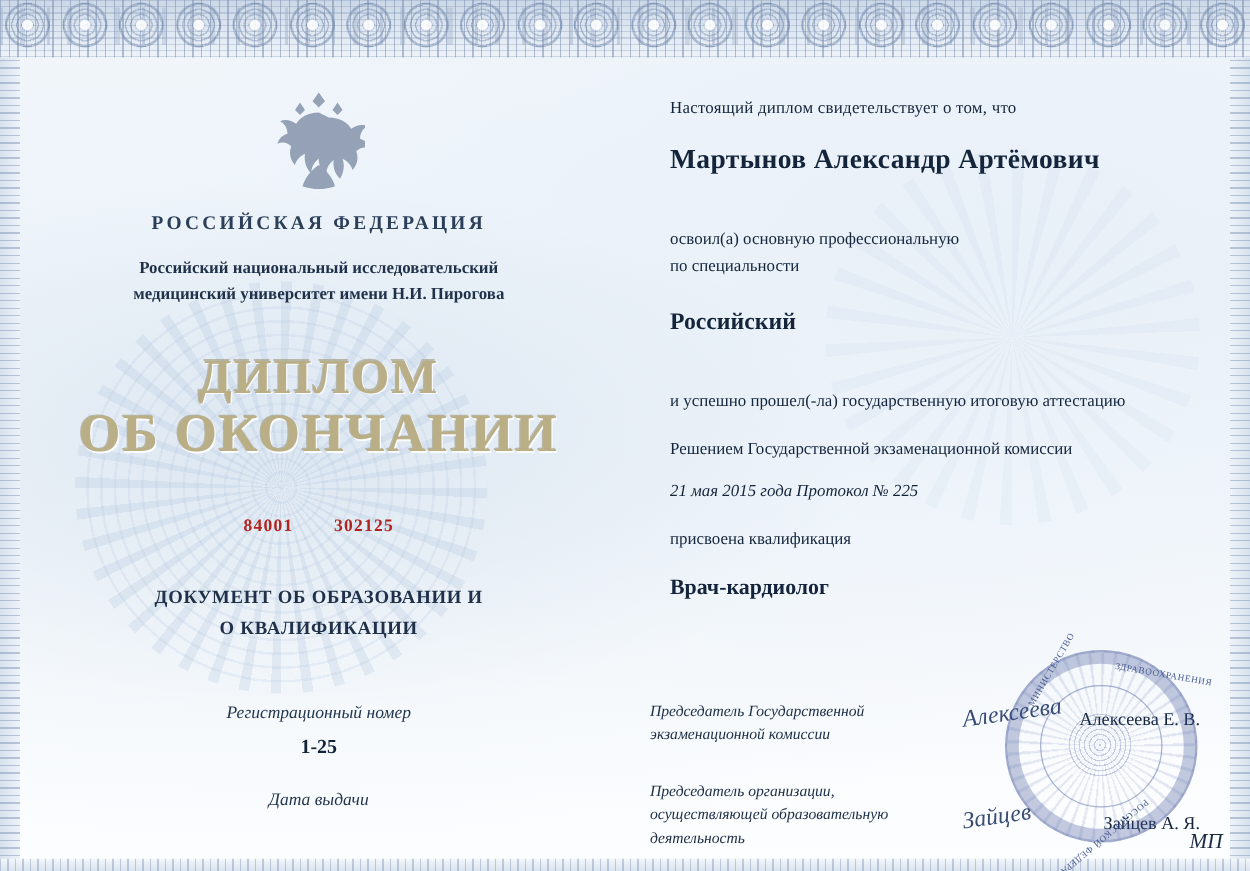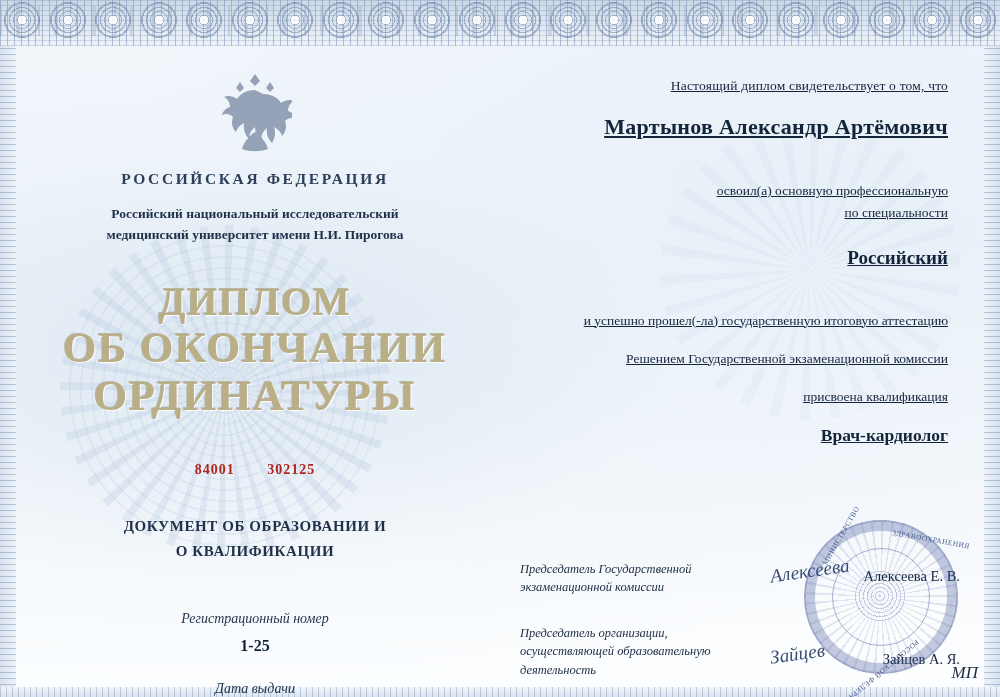--- a/index.html
+++ b/index.html
@@ -101,21 +101,21 @@
   }
   .serial span{margin:0 14px;}
   .doctype{
     margin-top:36px;color:#1f3048;font-size:15px;letter-spacing:.6px;line-height:1.7;
     font-variant:small-caps;font-weight:bold;
   }
   .reg-label{margin-top:46px;font-size:14px;color:#23364e;font-style:italic;}
   .reg-value{margin-top:10px;font-size:16px;color:#13243a;font-weight:bold;}
   .date-label{margin-top:26px;font-size:14px;color:#23364e;font-style:italic;}
   
-  .right{position:absolute;left:508px;top:78px;width:440px;text-align:right;color:#14253b;text-decoration:underline;}
+  .right{position:absolute;left:536px;top:78px;width:440px;text-align:left;color:#14253b;}
   .r-lead{font-size:13.5px;letter-spacing:.2px;}
   .r-name{font-size:22px;font-weight:bold;margin-top:20px;letter-spacing:.3px;}
   .r-prog{margin-top:40px;font-size:13.5px;line-height:1.65;}
   .r-spec-label{font-size:13.5px;}
   .r-spec{margin-top:22px;font-size:19px;font-weight:bold;}
   .r-att{margin-top:44px;font-size:13.5px;}
   .r-dec{margin-top:22px;font-size:13.5px;}
   .r-proto{margin-top:18px;font-size:13.5px;font-style:italic;}
   .r-qual-label{margin-top:22px;font-size:13.5px;}
   .r-qual{margin-top:20px;font-size:17.5px;font-weight:bold;}
@@ -216,21 +216,20 @@
 
     <div class="univ">
       <div>Российский национальный исследовательский</div>
       <div>медицинский университет имени Н.И. Пирогова</div>
     </div>
 
     <div class="title-block">
       <div class="big-title">
         <span class="l1">ДИПЛОМ</span>
         <span class="l2">ОБ ОКОНЧАНИИ</span>
-        <span class="l3">ОРДИНАТУРЫ</span>
       </div>
     </div>
 
     <div class="serial">
       <span>84001</span>
       <span>302125</span>
     </div>
 
     <div class="doctype">
       <div>ДОКУМЕНТ ОБ ОБРАЗОВАНИИ И</div>
@@ -250,20 +249,21 @@
 
     <div class="r-prog">
       <div>освоил(а) основную профессиональную</div>
       <div class="r-spec-label">по специальности</div>
     </div>
 
     <div class="r-spec">Российский</div>
 
     <div class="r-att">и успешно прошел(-ла) государственную итоговую аттестацию</div>
     <div class="r-dec">Решением Государственной экзаменационной комиссии</div>
+    <div class="r-proto">21 мая 2015  года Протокол № 225</div>
     <div class="r-qual-label">присвоена квалификация</div>
     <div class="r-qual">Врач-кардиолог</div>
   </div>
 
   <div class="sign-area">
 
     <div class="sign-row">
       <div class="sign-role">
         <div>Председатель Государственной</div>
         <div>экзаменационной комиссии</div>

